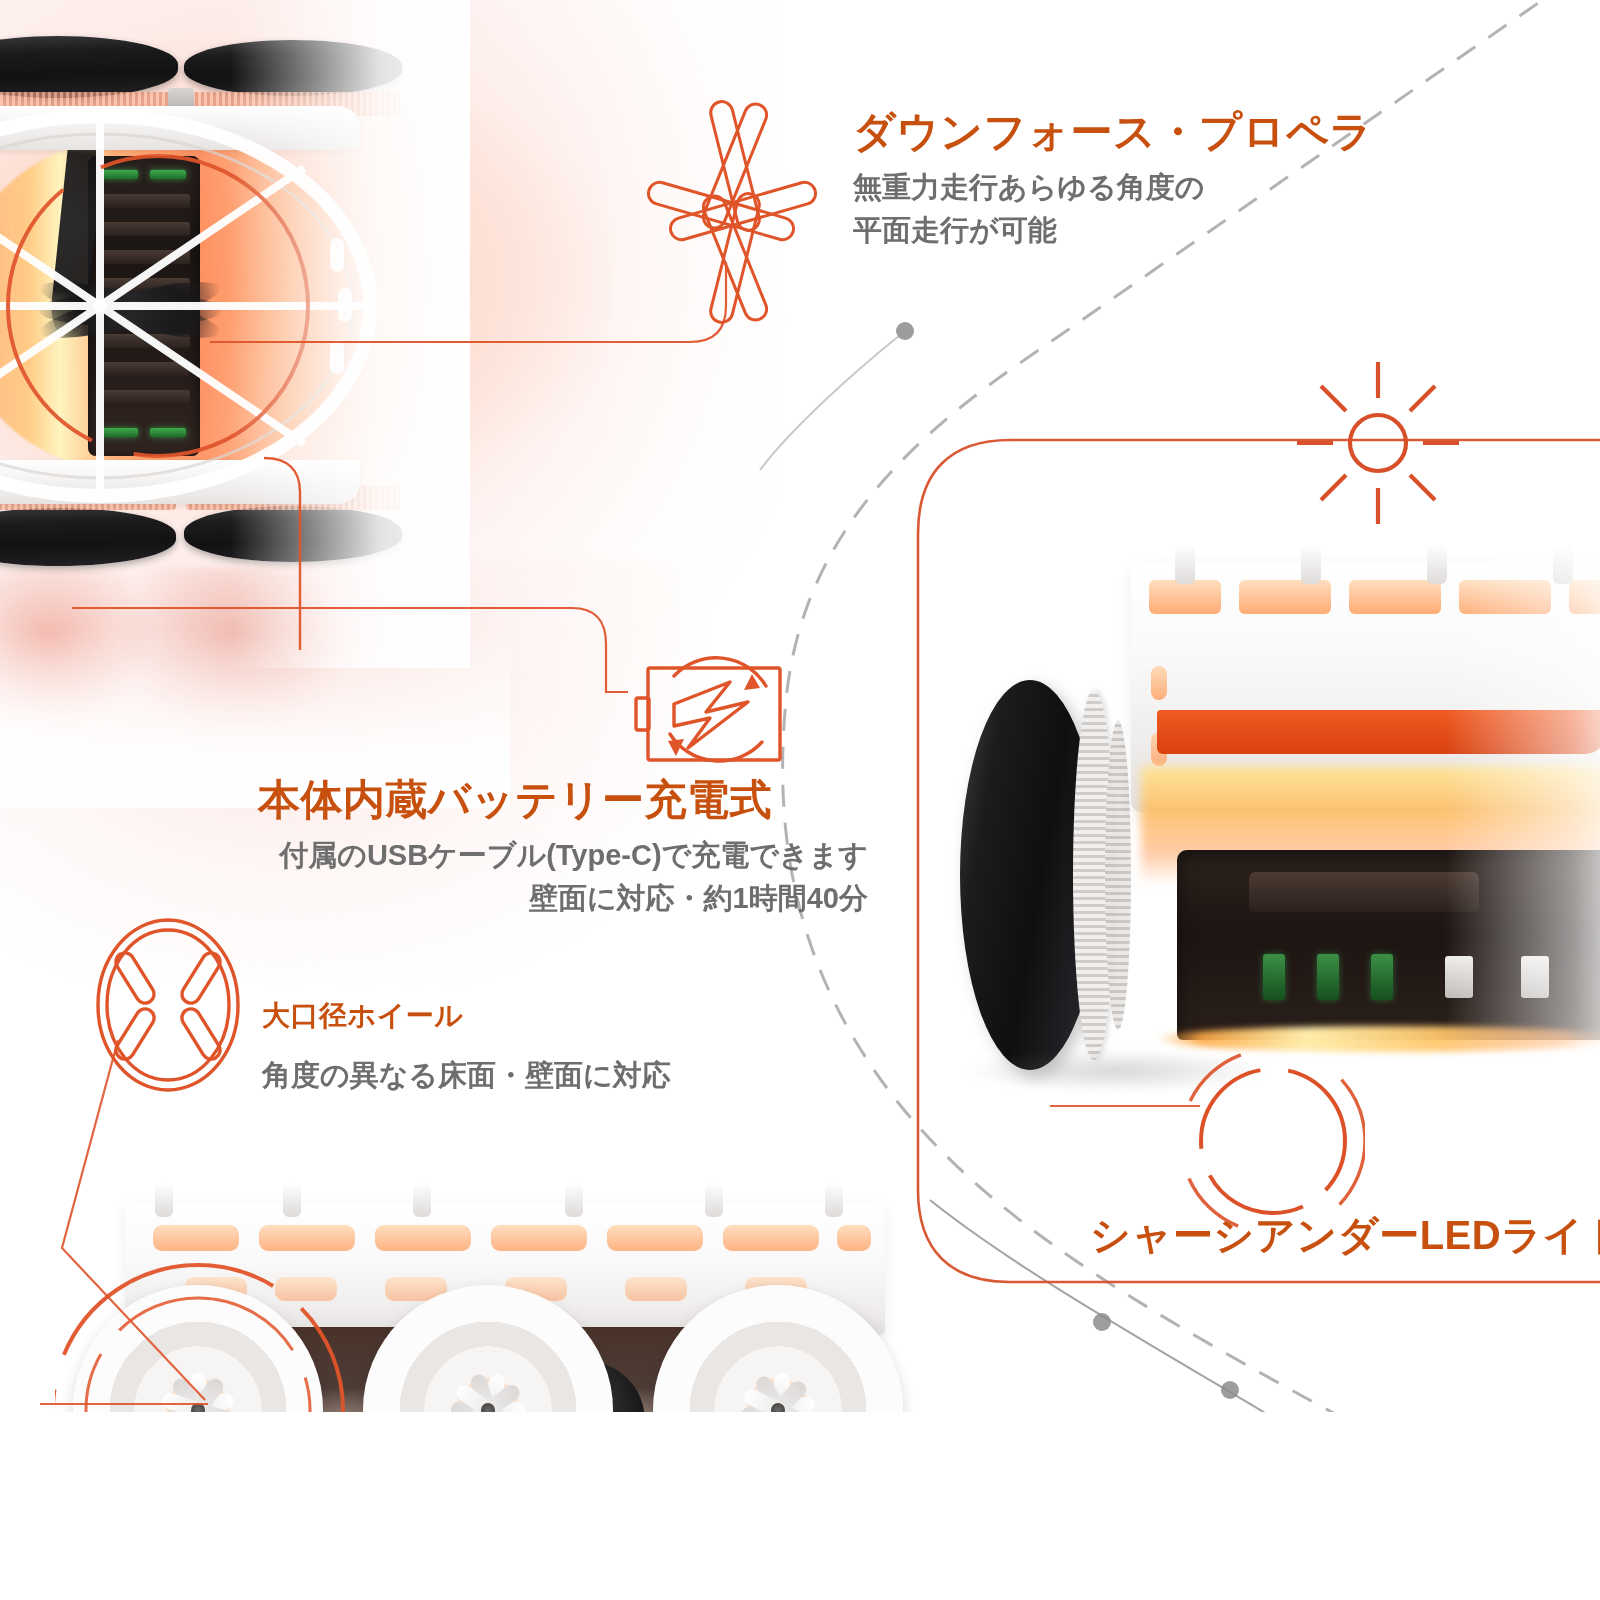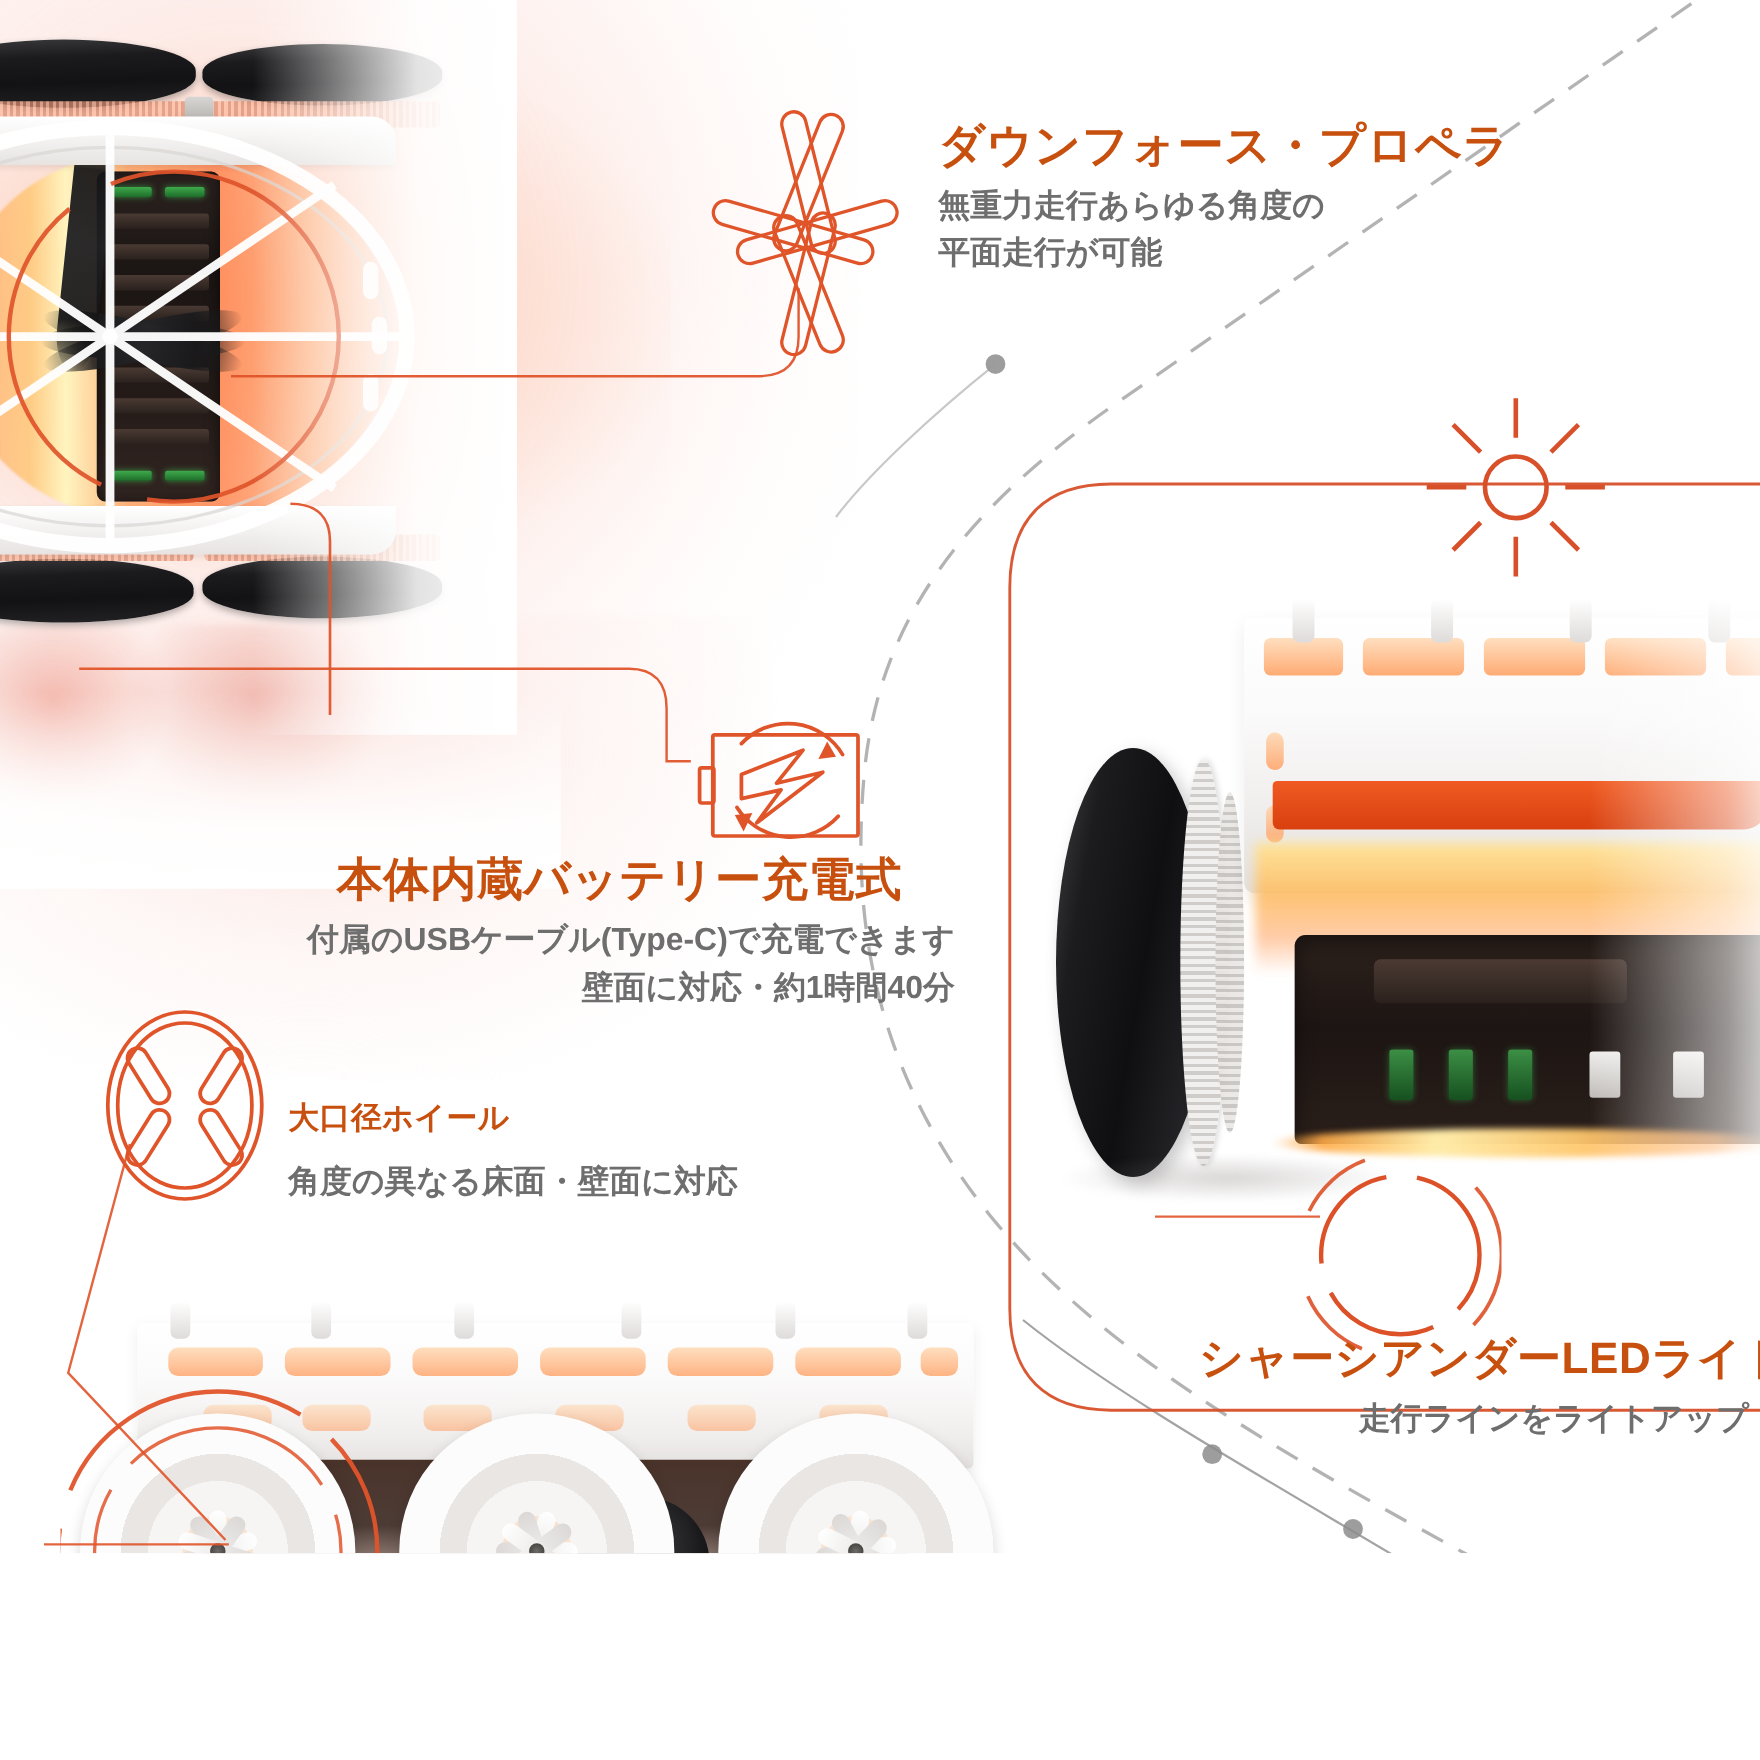--- a/index.html
+++ b/index.html
@@ -310,21 +310,21 @@
     color:#6E6E6E;
     font-weight:700;
     line-height:1.42;
     white-space:nowrap;
   }
   .blk-prop{left:853px;top:108px;}
   .blk-prop .h{font-size:42px;}
   .blk-prop .sub{font-size:29px;margin-top:12px;}
 
   .blk-batt{left:258px;top:776px;text-align:right;width:610px;}
-  .blk-batt .h{font-size:42px;text-align:center;}
+  .blk-batt .h{font-size:42px;text-align:left;}
   .blk-batt .sub{font-size:29px;margin-top:12px;text-align:right;}
 
   .blk-wheel{left:262px;top:1000px;}
   .blk-wheel .h{font-size:28px;}
   .blk-wheel .sub{font-size:29px;margin-top:24px;}
 
   .blk-led{left:1090px;top:1213px;text-align:right;width:500px;}
   .blk-led .h{font-size:40px;text-align:right;}
   .blk-led .sub{font-size:29px;margin-top:12px;text-align:right;}
 
@@ -605,16 +605,15 @@
     <div class="sub" style="margin-top:2px;">壁面に対応・約1時間40分</div>
   </div>
 
   <div class="blk blk-wheel nosel">
     <div class="h">大口径ホイール</div>
     <div class="sub">角度の異なる床面・壁面に対応</div>
   </div>
 
   <div class="blk blk-led nosel">
     <div class="h">シャーシアンダーLEDライト</div>
-    <div class="sub">走行ラインをライトアップ</div>
   </div>
 
 </div>
 
 </body></html>

